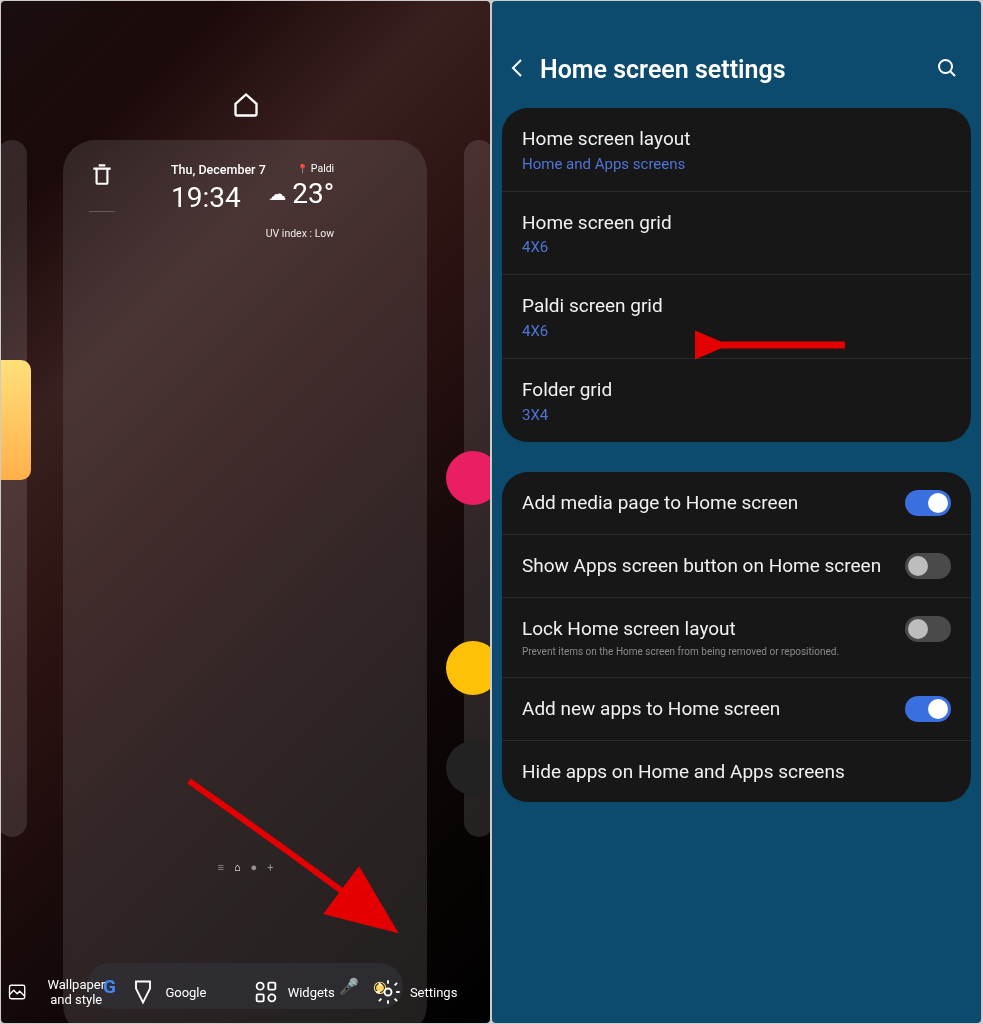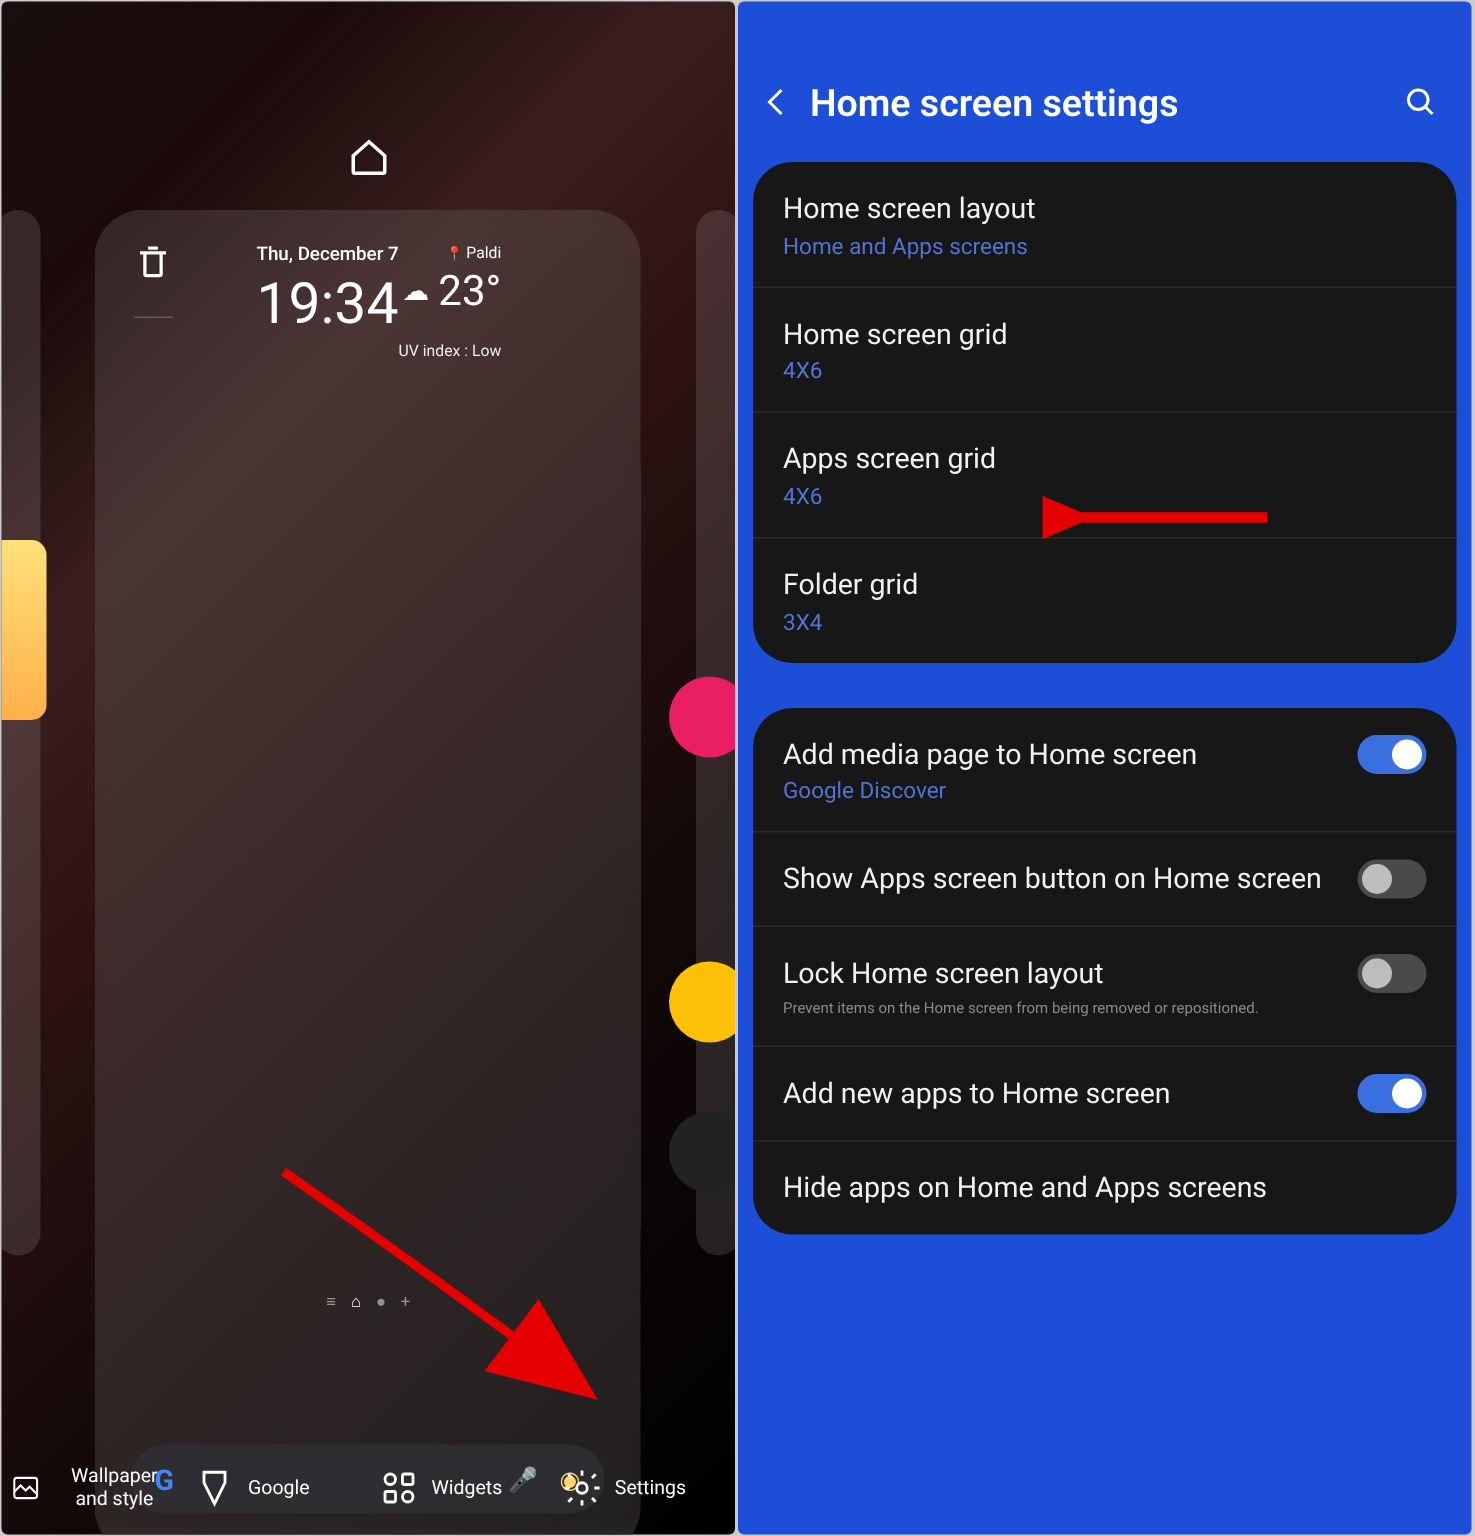--- a/index.html
+++ b/index.html
@@ -73,21 +73,21 @@
     margin: 0 26px;
   }
   .trash-icon svg { width: 26px; height: 30px; stroke: #fff; fill: none; stroke-width: 2; }
   .weather-row {
     display: flex;
     justify-content: space-between;
     padding: 22px 30px 0 30px;
     color: #fff;
   }
   .date-small { font-size: 12.5px; font-weight: 500; }
-  .time-big { font-size: 38px; font-weight: 400; margin-top: 4px; }
+  .time-big { font-size: 28px; font-weight: 400; margin-top: 4px; }
   .loc-small { font-size: 10.5px; text-align: right; }
   .loc-small::before { content: "📍"; font-size: 9px; margin-right: 2px; }
   .temp-big { font-size: 28px; font-weight: 400; margin-top: 2px; text-align: right; display:flex; align-items:center; justify-content:flex-end; gap:6px;}
   .temp-big .wicon { font-size: 18px; }
   .uv-small { font-size: 10.5px; text-align: right; margin-top: 17px; opacity: 0.9; }
   .search-pill {
     position: absolute;
     bottom: 28px;
     left: 24px;
     right: 24px;
@@ -127,21 +127,21 @@
   }
   .bottom-tab { display:flex;align-items:center;gap:8px;width:110px; }
   .bottom-tab svg { width:28px;height:28px;stroke:#fff;fill:none;stroke-width:1.6; }
   .arrow-red {
     position:absolute;
     pointer-events:none;
   }
   
   .screen-right {
     flex: 0 0 489px;
-    background: #1d4ed8;
+    background: #0c4a6e;
     color: #fff;
   }
   .header {
     display:flex;
     align-items:center;
     padding: 54px 22px 24px 14px;
     gap: 10px;
   }
   .back-btn svg { width:24px;height:24px;stroke:#fff;stroke-width:2;fill:none; }
   .header-title { font-size:25px;font-weight:600;flex:1;}
@@ -297,37 +297,36 @@
       </div>
     </div>
     <div class="row">
       <div class="row-text">
         <div class="row-title">Home screen grid</div>
         <div class="row-sub">4X6</div>
       </div>
     </div>
     <div class="row">
       <div class="row-text">
-        <div class="row-title">Apps screen grid</div>
+        <div class="row-title">Paldi screen grid</div>
         <div class="row-sub">4X6</div>
       </div>
     </div>
     <div class="row">
       <div class="row-text">
         <div class="row-title">Folder grid</div>
         <div class="row-sub">3X4</div>
       </div>
     </div>
   </div>
 
   <div class="card">
     <div class="row">
       <div class="row-text">
         <div class="row-title">Add media page to Home screen</div>
-        <div class="row-sub">Google Discover</div>
       </div>
       <div class="toggle on"></div>
     </div>
     <div class="row">
       <div class="row-text">
         <div class="row-title">Show Apps screen button on Home screen</div>
       </div>
       <div class="toggle off"></div>
     </div>
     <div class="row">

